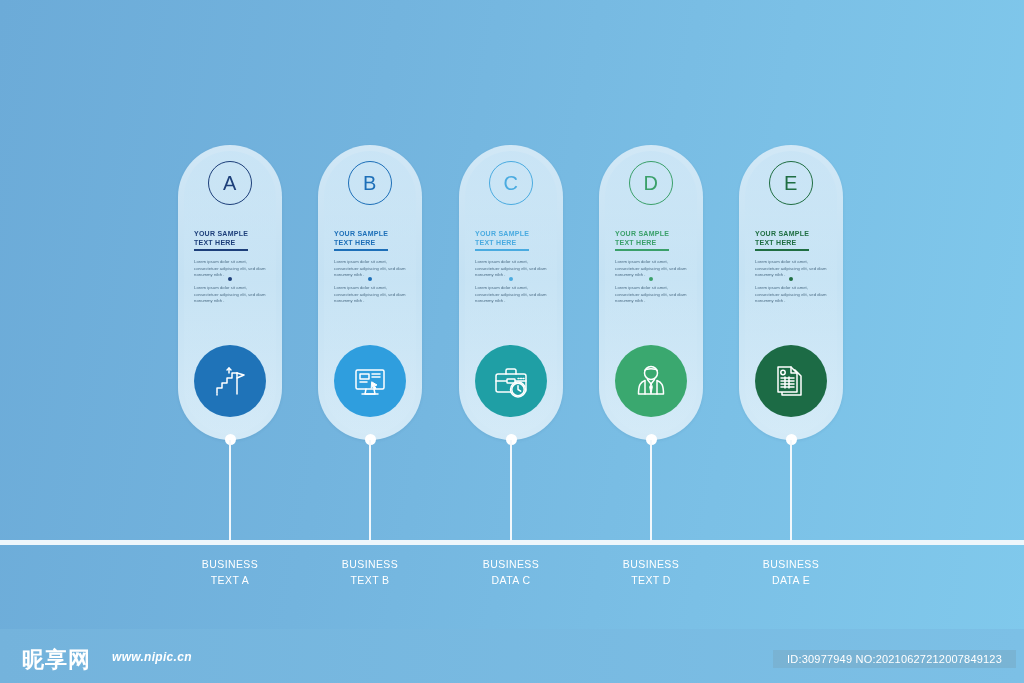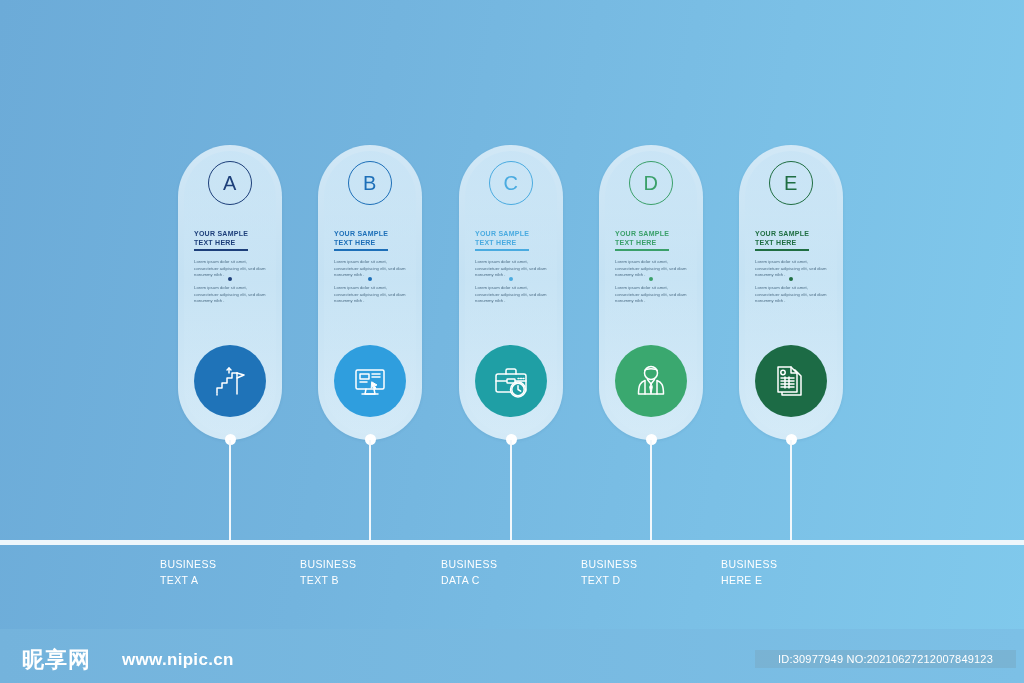--- a/index.html
+++ b/index.html
@@ -140,20 +140,21 @@
     background: #f2f8fc;
     margin-left: -1px;
   }
 
   
   .axis-label {
     position: absolute;
     top: 556px;
     width: 140px;
     margin-left: -70px;
+    text-align: center;
     color: #ffffff;
     font-size: 10.5px;
     line-height: 1.55;
     letter-spacing: 0.4px;
   }
 
   
   #watermark-bar {
     position: absolute;
     left: 0;
@@ -167,35 +168,36 @@
     left: 22px;
     top: 645px;
     color: #ffffff;
     font-size: 22px;
     font-weight: bold;
     letter-spacing: 1px;
     font-family: "DejaVu Sans", sans-serif;
   }
   #wm-url {
     position: absolute;
-    left: 122px;
+    left: 112px;
     top: 650px;
     color: #ffffff;
-    font-size: 17px;
+    font-size: 12px;
+    font-style: italic;
     font-weight: bold;
     letter-spacing: 0.3px;
   }
   #wm-id {
     position: absolute;
     right: 8px;
     top: 650px;
     background: rgba(120,175,205,0.72);
     color: #ffffff;
     font-size: 11px;
-    padding: 3px 23px;
+    padding: 3px 14px;
     letter-spacing: 0.2px;
   }
 </style>
 </head>
 <body>
 
 <div id="stage">
 
   <div id="timeline-axis"></div>
 
@@ -347,21 +349,21 @@
         <circle cx="12" cy="11.5" r="2.2"></circle>
         <path d="M10 17 L23 17 M10 20 L23 20 M10 23 L23 23 M10 26 L23 26"></path>
         <path d="M14 16 L14 27 M18 16 L18 27"></path>
       </svg>
     </div>
   </div>
   <div class="connector-dot" style="left:791px"></div>
   <div class="connector-line" style="left:791px"></div>
   <div class="axis-label" style="left:791px">
     <div>BUSINESS</div>
-    <div>HERE E</div>
+    <div>DATA E</div>
   </div>
 
   <div id="watermark-bar"></div>
   <div id="wm-logo">昵享网</div>
   <div id="wm-url">www.nipic.cn</div>
   <div id="wm-id">ID:30977949 NO:20210627212007849123</div>
 
 </div>
 
 </body></html>

